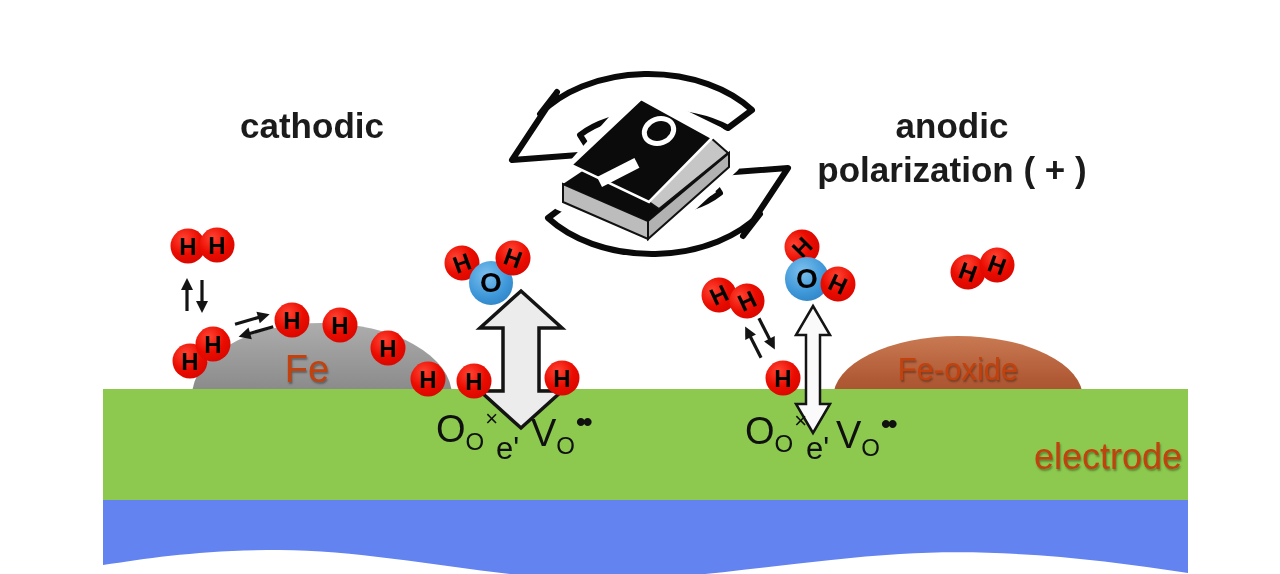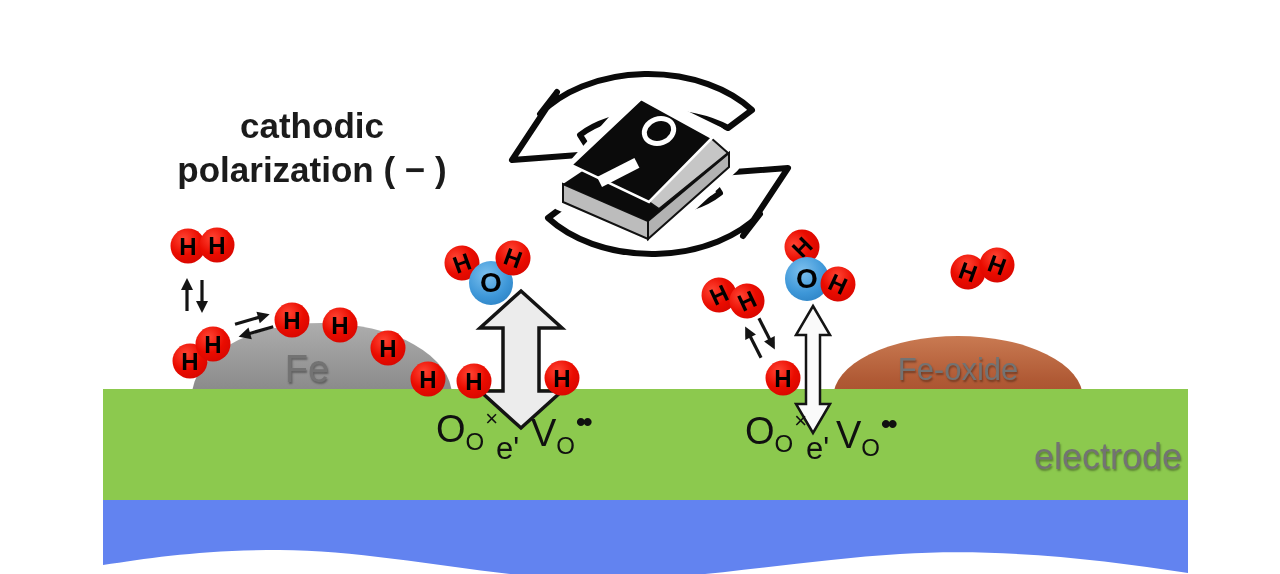--- a/index.html
+++ b/index.html
@@ -2,21 +2,21 @@
 <html><head>
 <meta charset="utf-8">
 <style>
   html,body{margin:0;padding:0;background:#fff;}
   .stage{position:relative;width:1280px;height:574px;overflow:hidden;background:#ffffff;
          font-family:"Liberation Sans", sans-serif;margin-top:14px;}
   .stage svg{position:absolute;left:0;top:0;}
   .abs{position:absolute;}
   .title{position:absolute;width:420px;text-align:center;color:#1b1b1b;
          font-size:35px;font-weight:700;line-height:44px;letter-spacing:0px;}
-  .wlabel{color:#737373;text-shadow:1px 2px 2px rgba(0,0,0,0.35);}
+  .wlabel{color:#c2410c;text-shadow:1px 2px 2px rgba(0,0,0,0.35);}
   .fe-label{font-size:38px;font-weight:400;transform:translate(-50%,-50%);}
   .feox-label{font-size:31px;font-weight:400;transform:translate(-50%,-50%);}
   .rtext{position:absolute;right:98px;text-align:right;font-size:36px;font-weight:400;}
   .rtext sub{font-size:0.62em;vertical-align:-0.22em;}
   .kv{position:absolute;color:#101010;font-size:38px;font-weight:400;line-height:1;}
   .kv sub{font-size:24px;vertical-align:-8px;}
   .kv sup.x{font-size:22px;vertical-align:16px;margin-left:1px;}
   .kv sup.dots{font-size:28px;font-weight:700;vertical-align:15px;letter-spacing:-3px;margin-left:1px;}
   .kv-e{position:absolute;color:#101010;font-size:31px;font-weight:400;}
   .atom{position:absolute;display:flex;align-items:center;justify-content:center;
@@ -90,21 +90,24 @@
       <polygon points="563,170 641,118 729,139 648,207" fill="#0b0b0b"></polygon>
       <polygon points="711,124 728,139 659,195 649,188" fill="#c6c6c6" stroke="#111111" stroke-width="2"></polygon>
       <polygon points="571,151 641,85 712,124 649,188" fill="#0b0b0b" stroke="#ffffff" stroke-width="2.5"></polygon>
       <ellipse cx="659" cy="117" rx="15" ry="12" transform="rotate(-20 659 117)" fill="none" stroke="#ffffff" stroke-width="5"></ellipse>
       <rect x="597" y="153" width="42" height="11" transform="rotate(-27 618 158)" fill="#ffffff"></rect>
     </g>
   </svg>
 
   <div class="title" style="left:102px;top:90px;">
     <div>cathodic</div>
-    <div>polarization ( − )</div>
+  </div>
+  <div class="title" style="left:742px;top:90px;">
+    <div>anodic</div>
+    <div>polarization ( + )</div>
   </div>
 
   <div class="abs wlabel fe-label" style="left:307px;top:355px;">Fe</div>
   <div class="abs wlabel feox-label" style="left:958px;top:356px;">Fe-oxide</div>
 
   <div class="rtext wlabel" style="top:422px;">electrode</div>
 
   <div class="kv" style="left:436px;top:394px;"><span>O</span><sub>O</sub><sup class="x">×</sup></div>
   <div class="kv-e" style="left:496px;top:417px;">e'</div>
   <div class="kv" style="left:531px;top:394px;"><span>V</span><sub>O</sub><sup class="dots">••</sup></div>

